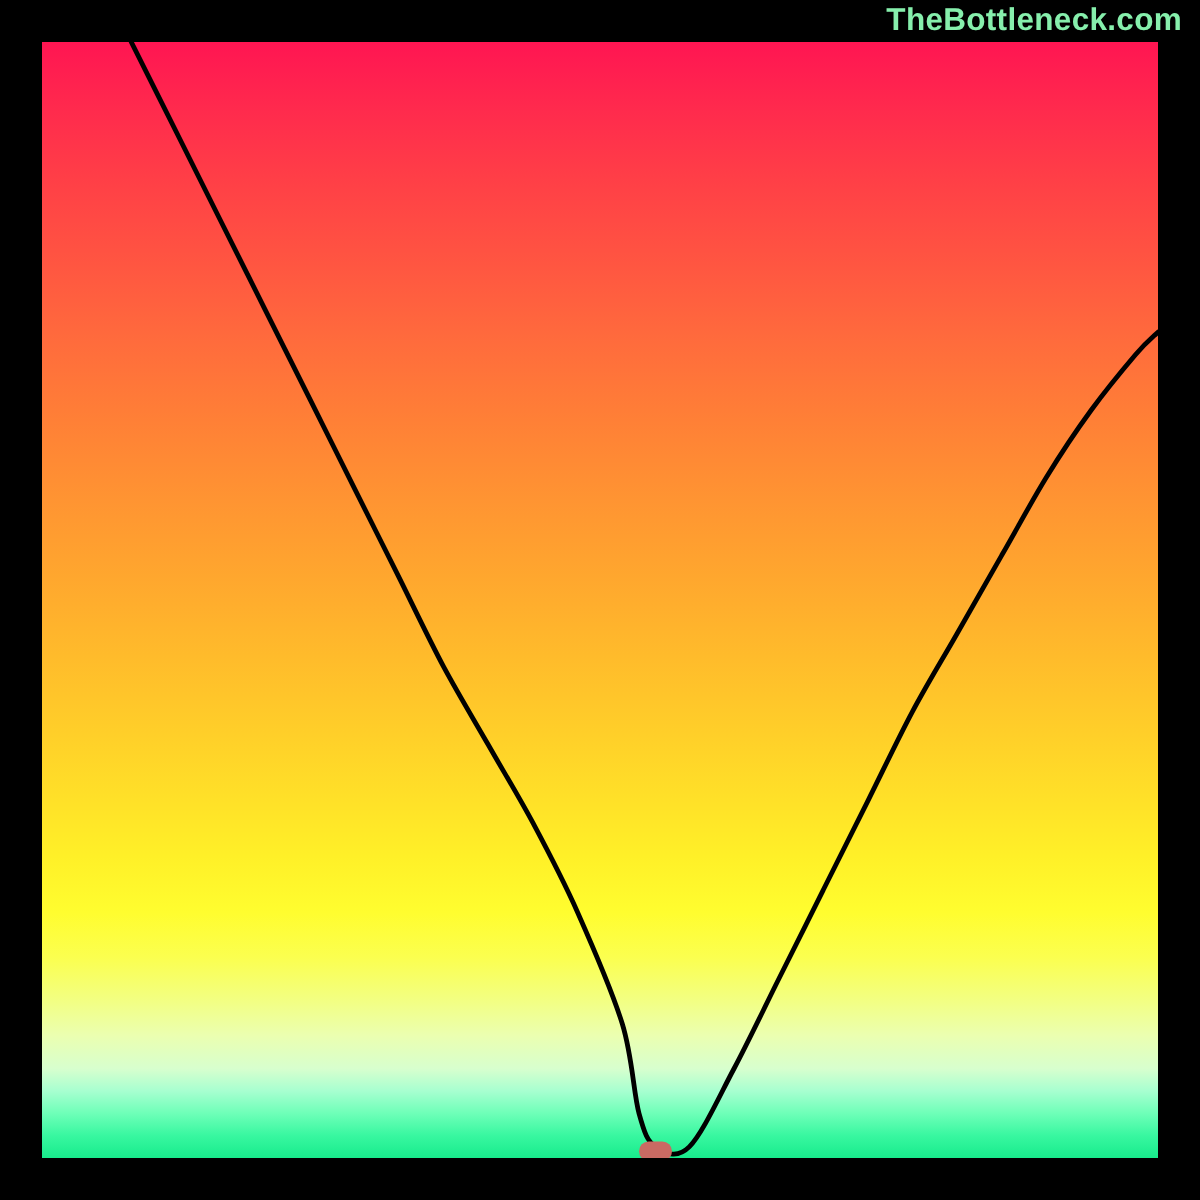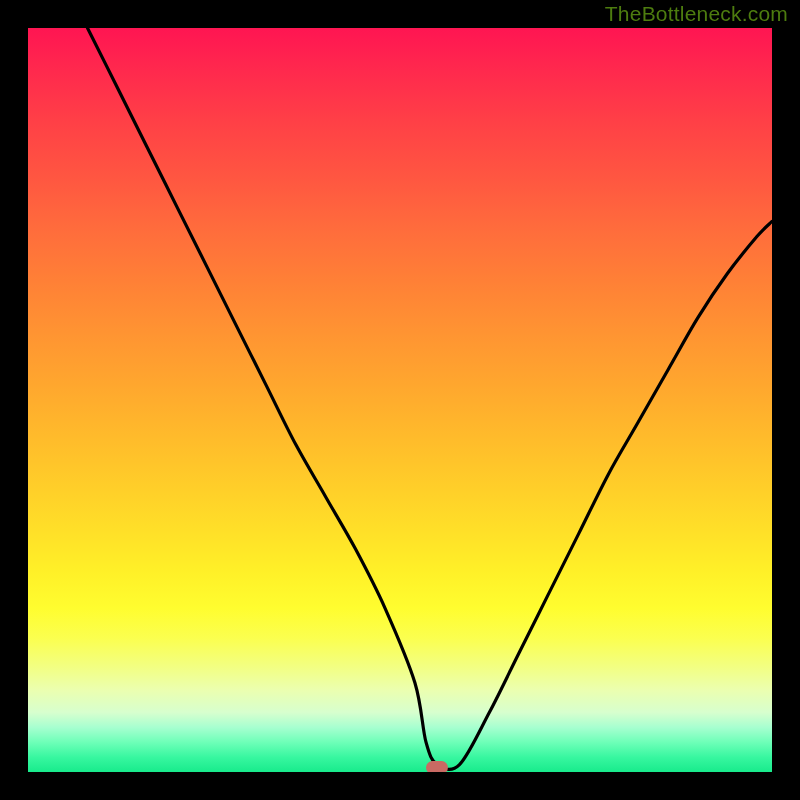--- a/index.html
+++ b/index.html
@@ -16,23 +16,23 @@
     left: 0;
     top: 0;
     width: 800px;
     height: 800px;
     background: #000;
   }
   .watermark {
     position: absolute;
     top: 2px;
     right: 12px;
-    color: #4d7c0f;
+    color: #86efac;
     font-size: 21px;
-    font-weight: 400;
+    font-weight: 700;
     letter-spacing: 0.2px;
     user-select: none;
   }
   .plot {
     position: absolute;
     left: 28px;
     top: 28px;
     width: 744px;
     height: 744px;
     overflow: hidden;

